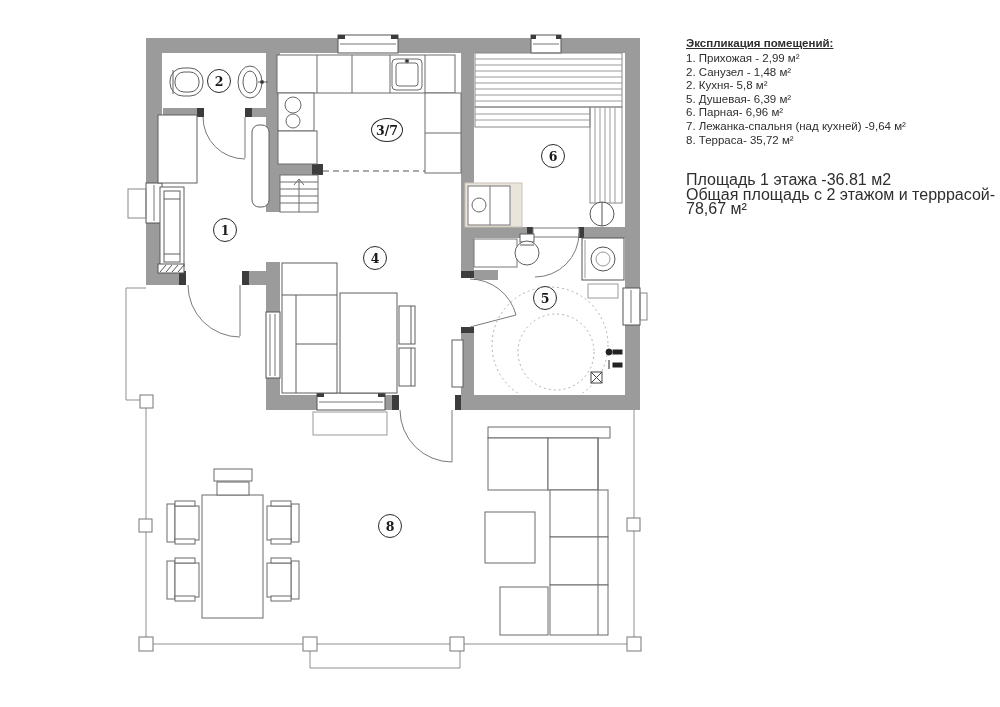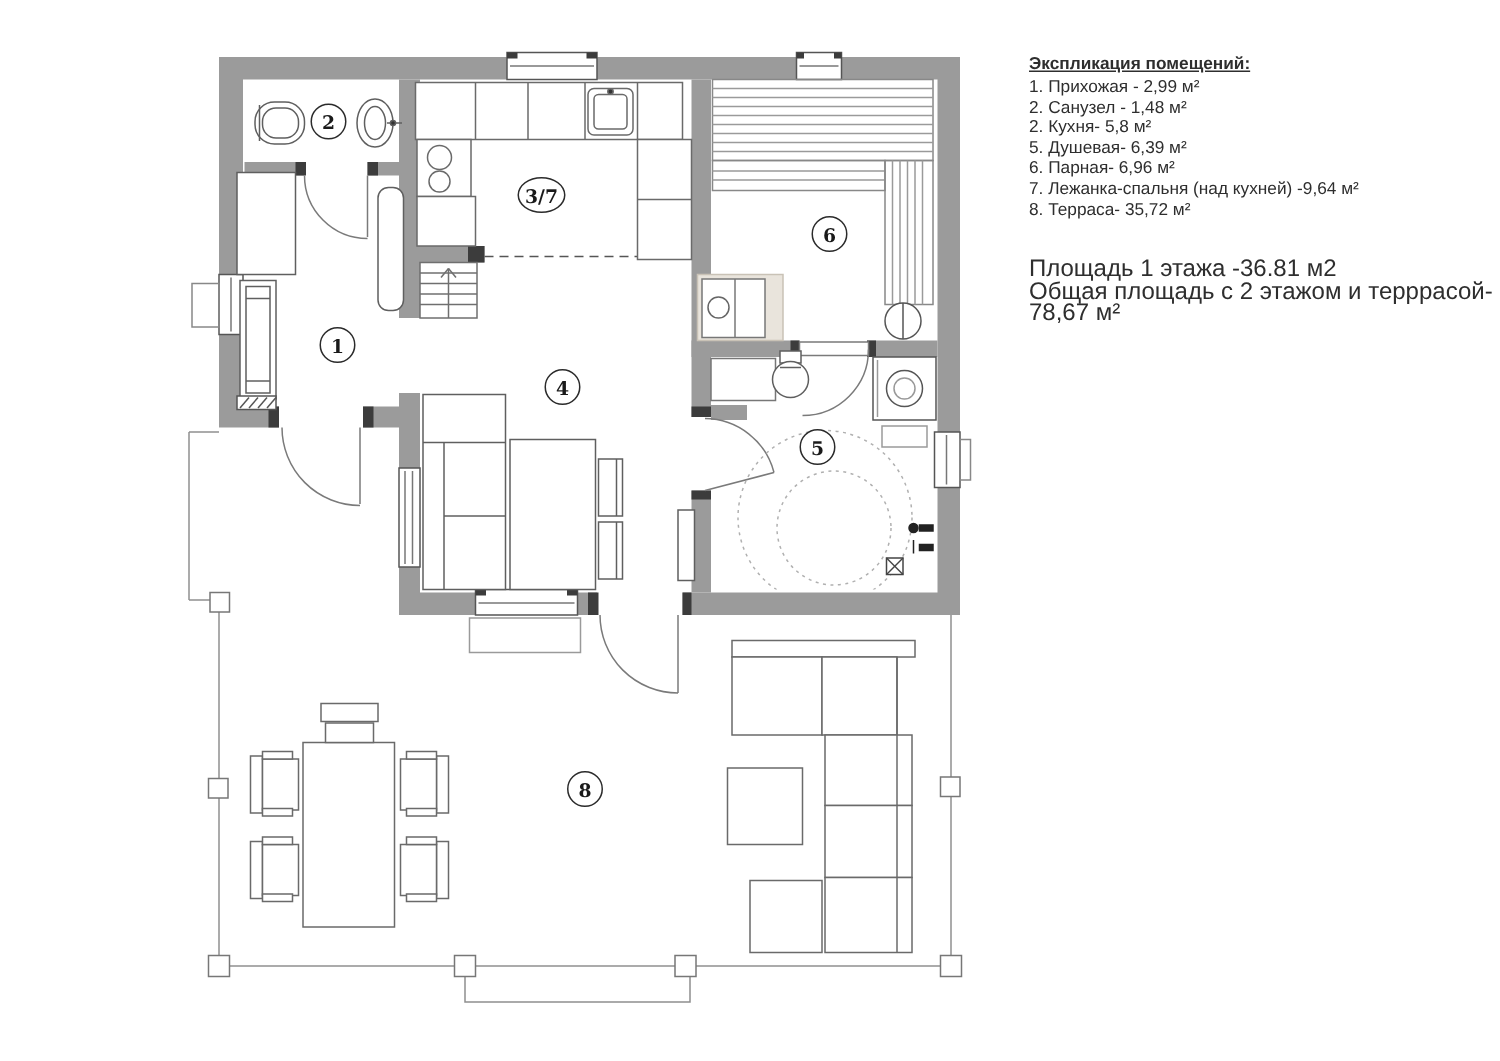--- a/index.html
+++ b/index.html
@@ -339,21 +339,21 @@
     <rect x="550" y="537" width="58" height="48"></rect>
     <rect x="550" y="585" width="58" height="50"></rect>
     <line x1="598" y1="438" x2="598" y2="635"></line>
     <rect x="500" y="587" width="48" height="48"></rect>
     <rect x="485" y="512" width="50" height="51"></rect>
   </g>
 </svg>
 
   <div class="badge" style="left:225px;top:230px;">1</div>
   <div class="badge" style="left:219px;top:81px;">2</div>
-  <div class="badge wide" style="left:361px;top:130px;">3/7</div>
+  <div class="badge wide" style="left:387px;top:130px;">3/7</div>
   <div class="badge" style="left:375px;top:258px;">4</div>
   <div class="badge" style="left:545px;top:298px;">5</div>
   <div class="badge" style="left:553px;top:156px;">6</div>
   <div class="badge" style="left:390px;top:526px;">8</div>
 
   <div id="legend">
     <div class="title">Экспликация помещений:</div>
     <div class="item">1. Прихожая - 2,99 м²</div>
     <div class="item">2. Санузел - 1,48 м²</div>
     <div class="item">2. Кухня- 5,8 м²</div>

